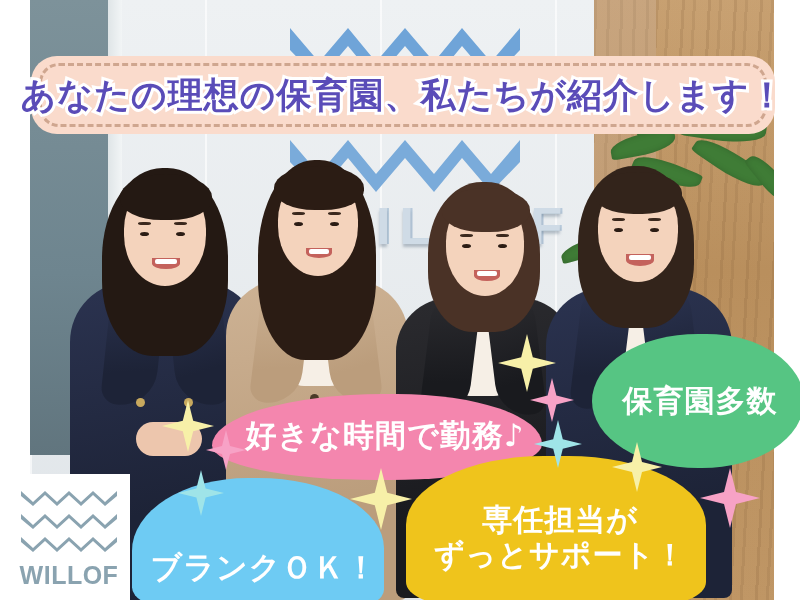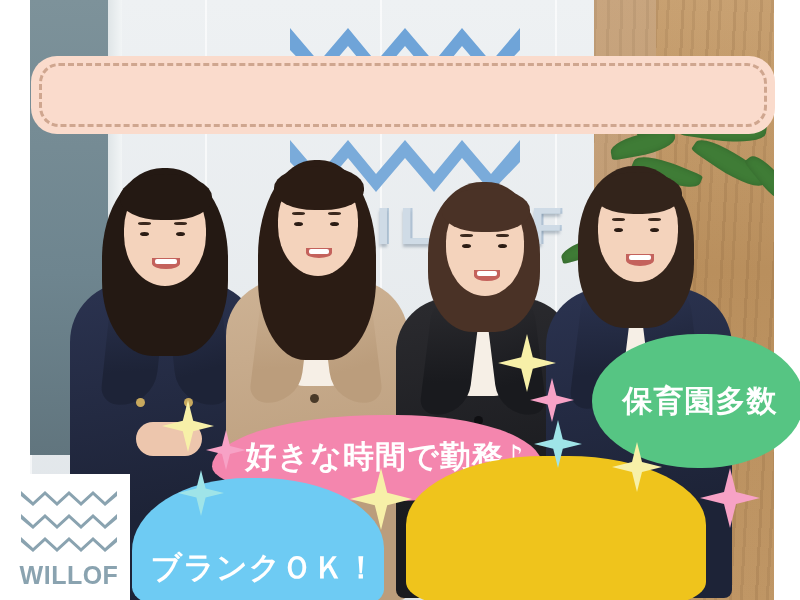--- a/index.html
+++ b/index.html
@@ -110,21 +110,21 @@
     paint-order:stroke fill;
     font-family:"DejaVu Sans","Liberation Sans",sans-serif;
   }
 
   
   .bubble { position:absolute; display:flex; align-items:center; justify-content:center;
             color:#ffffff; font-weight:700; text-align:center; line-height:1.18;
             font-family:"DejaVu Sans","Liberation Sans",sans-serif; }
 
   .bubble-pink {
-    left:212px; top:415px; width:330px; height:86px; z-index:52;
+    left:212px; top:394px; width:330px; height:86px; z-index:52;
     background:#f486ae;
     border-radius:52% 44% 46% 50% / 60% 58% 42% 40%;
     font-size:31px; letter-spacing:1px;
   }
   .bubble-pink .txt { transform:translate(8px,-2px); }
 
   .bubble-green {
     left:592px; top:334px; width:212px; height:134px; z-index:53;
     background:#56c583;
     border-radius:50% 46% 48% 50% / 50% 50% 50% 50%;
@@ -299,39 +299,41 @@
       <div class="spark" style="left: 498px; top: 334px; width: 58px; height: 58px; background: rgb(247, 240, 168);"></div>
       <div class="spark" style="left: 530px; top: 378px; width: 44px; height: 44px; background: rgb(247, 162, 198);"></div>
       <div class="spark" style="left: 534px; top: 420px; width: 48px; height: 48px; background: rgb(159, 228, 232);"></div>
       <div class="spark" style="left: 350px; top: 468px; width: 62px; height: 62px; background: rgb(247, 240, 168);"></div>
       <div class="spark" style="left: 612px; top: 442px; width: 50px; height: 50px; background: rgb(247, 240, 168);"></div>
       <div class="spark" style="left: 700px; top: 468px; width: 60px; height: 60px; background: rgb(247, 162, 198);"></div>
     </div>
 
   <div class="banner">
     <div class="banner-dash"></div>
+    <div class="banner-text">あなたの理想の保育園、私たちが紹介します！</div>
   </div>
 
   <div class="bubble bubble-pink">
     <span class="txt">好きな時間で勤務♪</span>
   </div>
 
   <div class="bubble bubble-green">
     <span class="txt">
       <span>保育園多数</span><br>
     </span>
   </div>
 
   <div class="bubble bubble-blue">
     <span class="txt">ブランクＯＫ！</span>
   </div>
 
   <div class="bubble bubble-yellow">
     <span class="txt">
-      <br>
+      <span>専任担当が</span><br>
+      <span>ずっとサポート！</span>
     </span>
   </div>
 
   <div class="logo-box">
     <svg class="chev-row" width="96" height="17" viewBox="0 0 96 17">
       <path d="M0 2 L12 13 L24 2 L36 13 L48 2 L60 13 L72 2 L84 13 L96 2
                L96 7 L84 17 L72 6 L60 17 L48 6 L36 17 L24 6 L12 17 L0 7 Z" fill="#8aa3b0"></path>
     </svg>
     <svg class="chev-row" width="96" height="17" viewBox="0 0 96 17">
       <path d="M0 2 L12 13 L24 2 L36 13 L48 2 L60 13 L72 2 L84 13 L96 2

